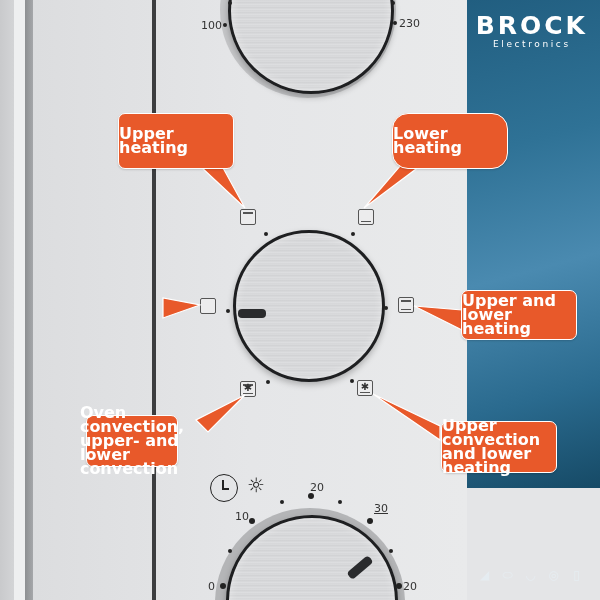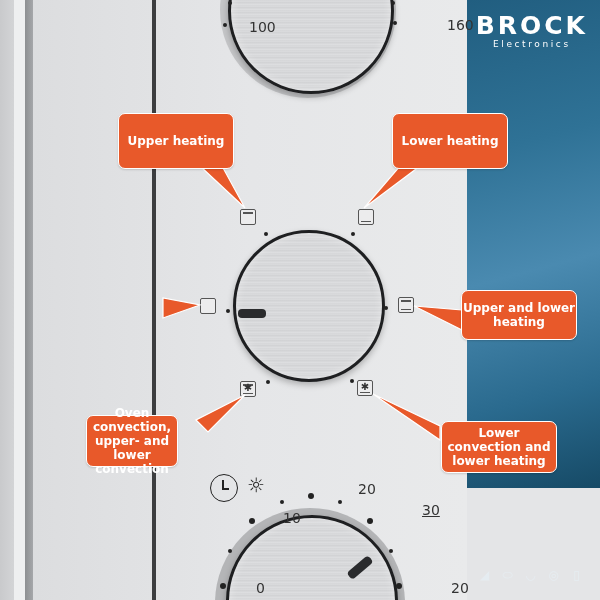--- a/index.html
+++ b/index.html
@@ -30,31 +30,31 @@
   .knob-bot { left:226px; top:515px; width:166px; height:166px; }
   .bezel-bot { left:215px; top:508px; width:190px; height:190px; border-radius:50%; background:#b4b5b7; }
   .bezel-top { left:220px; top:-78px; width:176px; height:176px; border-radius:50%; background:#c4c5c7; }
 
   .indicator { background:#2a2b2d; border-radius:4px; }
   .ind-mid { left:238px; top:309px; width:28px; height:9px; }
   .ind-bot { left:346px; top:563px; width:28px; height:9px; transform:rotate(-40deg); }
 
   .dot { width:4px; height:4px; border-radius:50%; background:#222; }
   .dot-big { width:6px; height:6px; }
-  .tick-label { font-size:14px; color:#333;margin-left:48px; }
+  .tick-label { font-size:11px; color:#333; }
 
   
   .mode-icon { width:16px; height:16px; border:1.5px solid #555; border-radius:2px; box-sizing:border-box; background:#ececed; }
   .mode-icon .bar { position:absolute; left:2px; right:2px; height:1.5px; background:#555; }
   .mode-icon .star { position:absolute; left:0; right:0; top:0; font-size:10px; line-height:12px; text-align:center; color:#333; }
 
   
   .callout { background:#e8592a; color:#fff; border:1.5px solid #fff; border-radius:7px; box-sizing:border-box;
-             display:flex; align-items:center; justify-content:center; text-align:center;
-             font-size:12px; font-weight:bold; line-height:14px; box-shadow:0 1px 2px rgba(0,0,0,0.15); }
+             display:flex; align-items:center; justify-content:center; 
+             font-size:16px; font-weight:bold; line-height:14px; box-shadow:0 1px 2px rgba(0,0,0,0.15); }
   svg.pointers { position:absolute; left:0; top:0; }
 
   .food-icons { left:476px; top:568px; display:flex; gap:6px; }
   .food { width:17px; height:14px; color:#e6eef3; font-size:12px; line-height:14px; text-align:center; opacity:0.85; }
 </style>
 </head>
 <body>
 
 <div class="stage">
   <div class="abs strip-a"></div>
@@ -75,21 +75,21 @@
       <div class="food">◎</div>
       <div class="food">▯</div>
     </div>
   </div>
 
   <div class="abs bezel-top"></div>
   <div class="abs knob knob-top"></div>
   <div class="abs dot" style="left:223px;top:23px;"></div>
   <div class="abs tick-label" style="left:201px;top:19px;">100</div>
   <div class="abs dot" style="left:393px;top:21px;"></div>
-  <div class="abs tick-label" style="left:399px;top:17px;">160</div>
+  <div class="abs tick-label" style="left:399px;top:17px;">230</div>
   <div class="abs dot" style="left:228px;top:1px;"></div>
   <div class="abs dot" style="left:391px;top:1px;"></div>
 
   <div class="abs knob knob-mid"></div>
   <div class="abs indicator ind-mid"></div>
 
   <div class="abs dot" style="left:226px;top:309px;"></div>
   <div class="abs dot" style="left:264px;top:232px;"></div>
   <div class="abs dot" style="left:351px;top:232px;"></div>
   <div class="abs dot" style="left:384px;top:306px;"></div>
@@ -120,24 +120,24 @@
   <svg class="pointers" width="600" height="600">
     <polygon points="200,166 222,166 245,208" fill="#e8592a" stroke="#fff" stroke-width="1.2"></polygon>
     <polygon points="400,166 420,166 364,208" fill="#e8592a" stroke="#fff" stroke-width="1.2"></polygon>
     <polygon points="163,298 163,318 200,305" fill="#e8592a" stroke="#fff" stroke-width="1.2"></polygon>
     <polygon points="462,310 462,330 414,306" fill="#e8592a" stroke="#fff" stroke-width="1.2"></polygon>
     <polygon points="196,420 208,432 245,395" fill="#e8592a" stroke="#fff" stroke-width="1.2"></polygon>
     <polygon points="440,426 440,440 373,394" fill="#e8592a" stroke="#fff" stroke-width="1.2"></polygon>
   </svg>
 
   <div class="abs callout" style="left:118px;top:113px;width:116px;height:56px;">Upper heating</div>
-  <div class="abs callout" style="left:392px;top:113px;width:116px;height:56px;">Lower heating</div>
+  <div class="abs callout" style="left:392px;top:113px;width:116px;height:56px;border-radius:16px;">Lower heating</div>
   <div class="abs callout" style="left:461px;top:290px;width:116px;height:50px;">Upper and lower heating</div>
   <div class="abs callout" style="left:86px;top:415px;width:92px;height:52px;">Oven convection, upper- and lower convection</div>
-  <div class="abs callout" style="left:441px;top:421px;width:116px;height:52px;">Lower convection and lower heating</div>
+  <div class="abs callout" style="left:441px;top:421px;width:116px;height:52px;">Upper convection and lower heating</div>
 
   <div class="abs" style="left:210px;top:474px;width:28px;height:28px;border:1.5px solid #222;border-radius:50%;box-sizing:border-box;">
     <div class="abs" style="left:11px;top:5px;width:1.5px;height:9px;background:#222;"></div>
     <div class="abs" style="left:11px;top:13px;width:7px;height:1.5px;background:#222;"></div>
   </div>
   <div class="abs" style="left:247px;top:472px;font-size:20px;line-height:26px;color:#222;">☼</div>
 
   <div class="abs bezel-bot"></div>
   <div class="abs knob knob-bot"></div>
   <div class="abs indicator ind-bot"></div>

